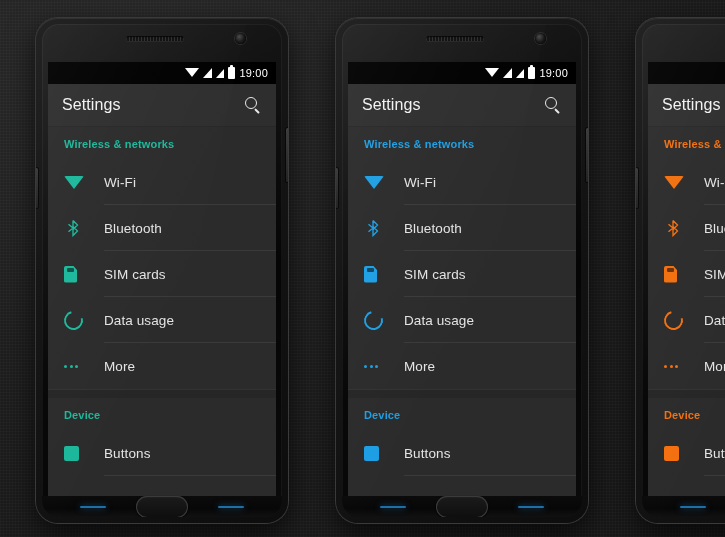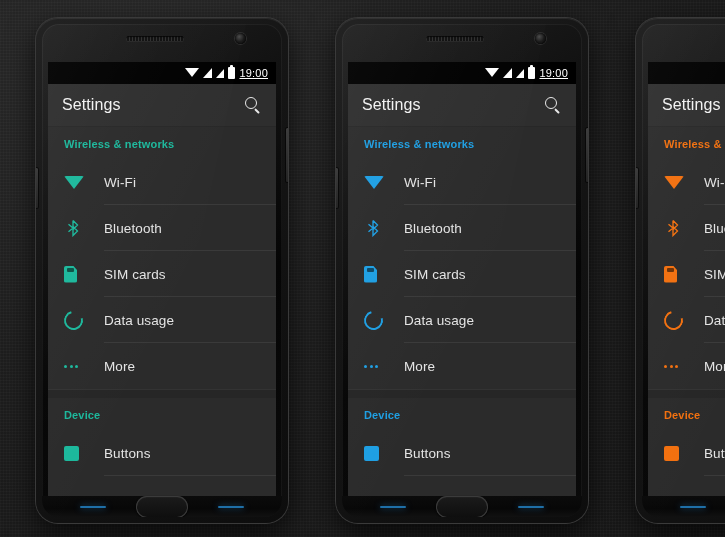--- a/index.html
+++ b/index.html
@@ -88,21 +88,20 @@
     align-items: center;
     justify-content: flex-end;
     padding-right: 8px;
     gap: 4px;
   }
   .sb-time {
     color: #ffffff;
     font-size: 11px;
     letter-spacing: 0.2px;
     line-height: 1;
-    text-decoration: underline;
   }
   .ic-wifi {
     width: 0; height: 0;
     border-left: 7px solid transparent;
     border-right: 7px solid transparent;
     border-top: 9px solid #ffffff;
     margin-bottom: 1px;
   }
   .ic-sig {
     width: 0; height: 0;

